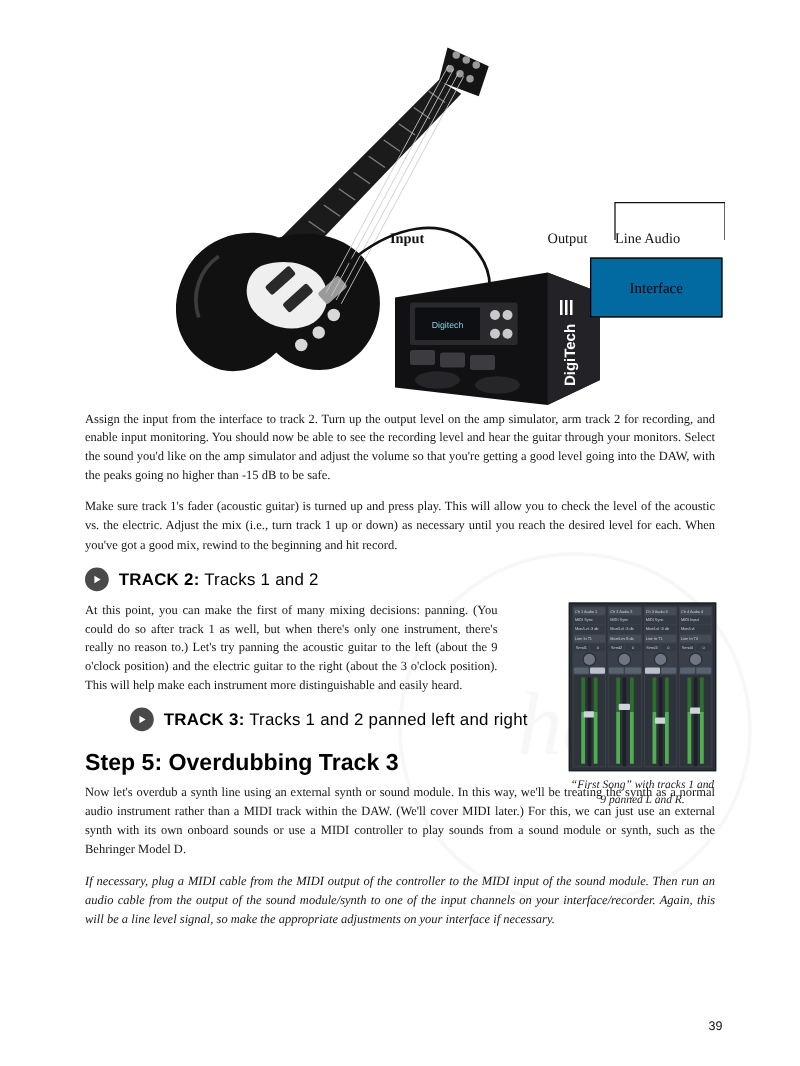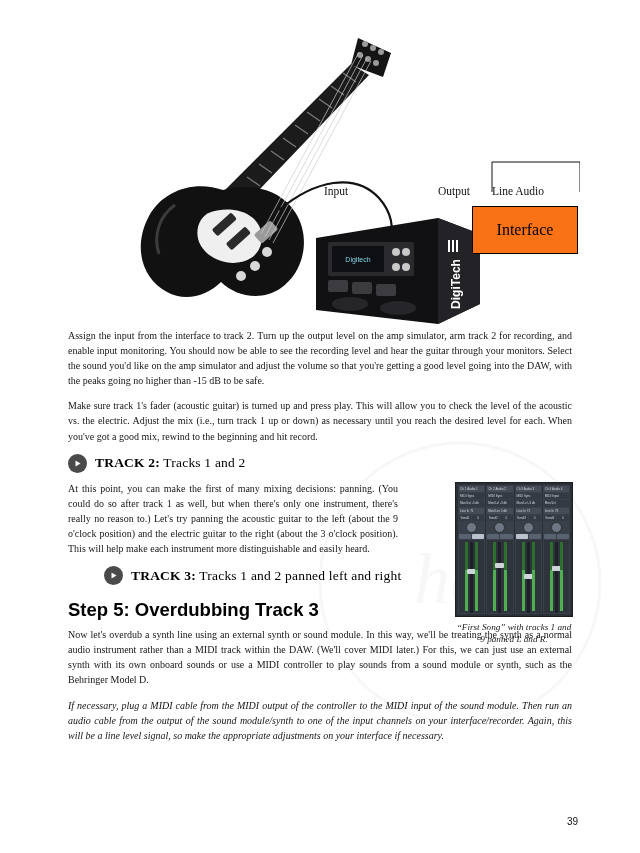--- a/index.html
+++ b/index.html
@@ -45,25 +45,25 @@
   }
   .label-input, .label-output, .label-lineinput {
     position: absolute;
     font-family: "Liberation Serif", serif;
     font-size: 11.5px;
     color: #111;
   }
   .interface-box {
     position: absolute;
     border: 1px solid #000;
-    background: #f97316;
+    background: #0369a1;
     display: flex;
     align-items: center;
     justify-content: center;
-    font-size: 16px;
+    font-size: 12px;
   }
 
   
   .col {
     position: absolute;
     left: 68px;
     width: 504px;
   }
   p.body {
     font-size: 10px;
@@ -89,21 +89,21 @@
     height: 19px;
     border-radius: 50%;
     background: #4a4a4a;
     display: inline-flex;
     align-items: center;
     justify-content: center;
     flex: 0 0 auto;
   }
   .play-badge svg { display:block; }
   .track-title {
-    font-family: Liberation Serif, serif;
+    font-family: Liberation Sans, sans-serif;
     font-size: 13.5px;
     letter-spacing: .2px;
     text-align: center;
   }
   .track-title b { font-weight: 700; }
   .track-title span.reg { font-weight: 400; }
 
   
   h2.step {
     font-family: "Liberation Sans", sans-serif;
@@ -310,21 +310,21 @@
         <rect x="138" y="28" width="2" height="12"></rect>
         <rect x="142" y="28" width="2" height="12"></rect>
         <rect x="146" y="28" width="2" height="12"></rect>
       </g>
     </svg>
 
     <svg style="position:absolute; left:260px; top:120px; width:260px; height:80px;" viewBox="0 0 260 80">
       <path d="M172 52 L172 22 L260 22 L260 52" stroke="#111" stroke-width="1" fill="none"></path>
     </svg>
 
-    <div class="label-input" style="left:264px; top:165px;">Input</div>
+    <div class="label-input" style="left:252px; top:165px;font-weight:bold;">Input</div>
     <div class="label-output" style="left:378px; top:165px;">Output</div>
     <div class="label-lineinput" style="left:432px; top:165px;">Line Audio</div>
     <div class="interface-box" style="left:412px; top:186px; width:104px; height:46px;">
       <span>Interface</span>
     </div>
   </div>
 
   <div class="col" style="top:328px;">
     <p class="body">Assign the input from the interface to track 2. Turn up the output level on the amp simulator, arm track 2 for recording, and enable input monitoring. You should now be able to see the recording level and hear the guitar through your monitors. Select the sound you'd like on the amp simulator and adjust the volume so that you're getting a good level going into the DAW, with the peaks going no higher than -15 dB to be safe.</p>
     <p class="body">Make sure track 1's fader (acoustic guitar) is turned up and press play. This will allow you to check the level of the acoustic vs. the electric. Adjust the mix (i.e., turn track 1 up or down) as necessary until you reach the desired level for each. When you've got a good mix, rewind to the beginning and hit record.</p>

